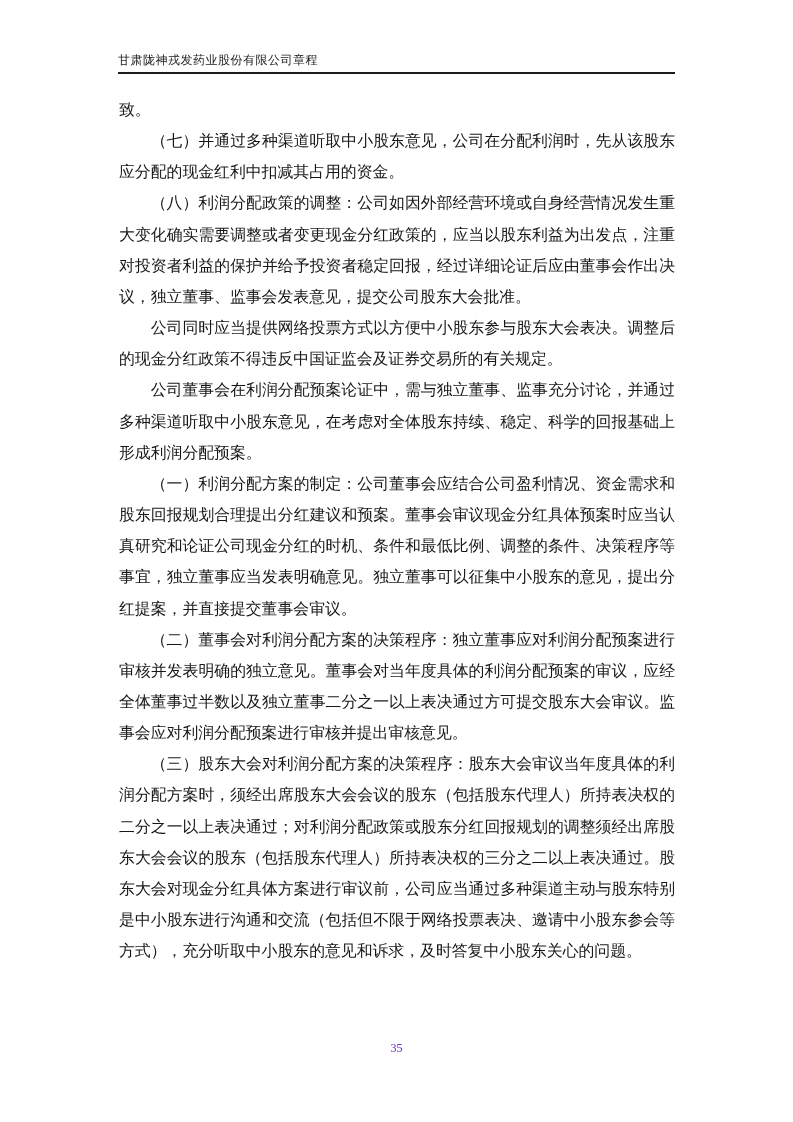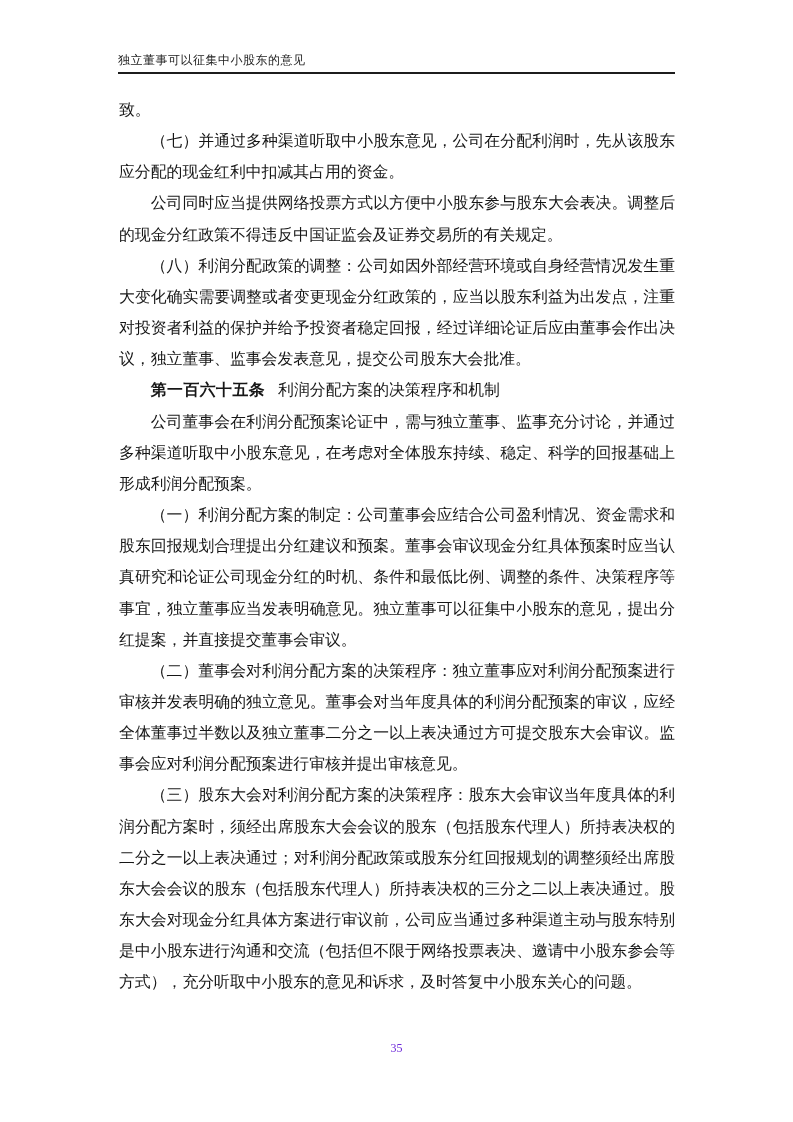--- a/index.html
+++ b/index.html
@@ -70,30 +70,29 @@
     font-size: 12px;
     color: #6d28d9;
   }
 </style>
 </head>
 <body>
 
 <div class="page">
 
   <div class="header">
-    <div class="header-title">独立董事可以征集中小股东的意见</div>
+    <div class="header-title">甘肃陇神戎发药业股份有限公司章程</div>
     <div class="header-rule"></div>
   </div>
 
   <div class="body-text">
     <p class="no-indent">致。</p>
     <p>（七）并通过多种渠道听取中小股东意见，公司在分配利润时，先从该股东应分配的现金红利中扣减其占用的资金。</p>
+    <p>（八）利润分配政策的调整：公司如因外部经营环境或自身经营情况发生重大变化确实需要调整或者变更现金分红政策的，应当以股东利益为出发点，注重对投资者利益的保护并给予投资者稳定回报，经过详细论证后应由董事会作出决议，独立董事、监事会发表意见，提交公司股东大会批准。</p>
     <p>公司同时应当提供网络投票方式以方便中小股东参与股东大会表决。调整后的现金分红政策不得违反中国证监会及证券交易所的有关规定。</p>
-    <p>（八）利润分配政策的调整：公司如因外部经营环境或自身经营情况发生重大变化确实需要调整或者变更现金分红政策的，应当以股东利益为出发点，注重对投资者利益的保护并给予投资者稳定回报，经过详细论证后应由董事会作出决议，独立董事、监事会发表意见，提交公司股东大会批准。</p>
-    <p><span class="article-num">第一百六十五条</span><span class="article-title">利润分配方案的决策程序和机制</span></p>
     <p>公司董事会在利润分配预案论证中，需与独立董事、监事充分讨论，并通过多种渠道听取中小股东意见，在考虑对全体股东持续、稳定、科学的回报基础上形成利润分配预案。</p>
     <p>（一）利润分配方案的制定：公司董事会应结合公司盈利情况、资金需求和股东回报规划合理提出分红建议和预案。董事会审议现金分红具体预案时应当认真研究和论证公司现金分红的时机、条件和最低比例、调整的条件、决策程序等事宜，独立董事应当发表明确意见。独立董事可以征集中小股东的意见，提出分红提案，并直接提交董事会审议。</p>
     <p>（二）董事会对利润分配方案的决策程序：独立董事应对利润分配预案进行审核并发表明确的独立意见。董事会对当年度具体的利润分配预案的审议，应经全体董事过半数以及独立董事二分之一以上表决通过方可提交股东大会审议。监事会应对利润分配预案进行审核并提出审核意见。</p>
     <p>（三）股东大会对利润分配方案的决策程序：股东大会审议当年度具体的利润分配方案时，须经出席股东大会会议的股东（包括股东代理人）所持表决权的二分之一以上表决通过；对利润分配政策或股东分红回报规划的调整须经出席股东大会会议的股东（包括股东代理人）所持表决权的三分之二以上表决通过。股东大会对现金分红具体方案进行审议前，公司应当通过多种渠道主动与股东特别是中小股东进行沟通和交流（包括但不限于网络投票表决、邀请中小股东参会等方式），充分听取中小股东的意见和诉求，及时答复中小股东关心的问题。</p>
   </div>
 
   <div class="footer">
     <span class="page-number">35</span>
   </div>
 

